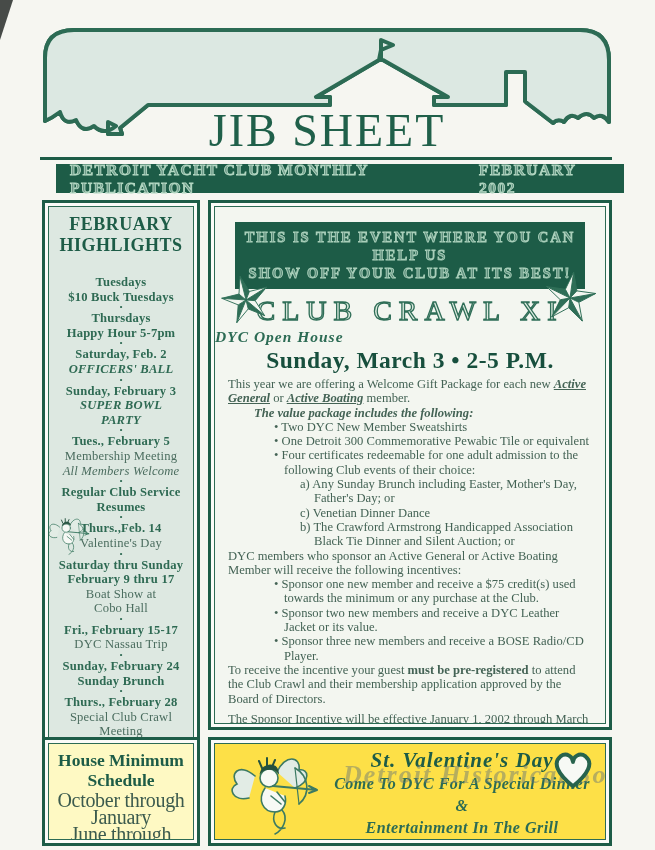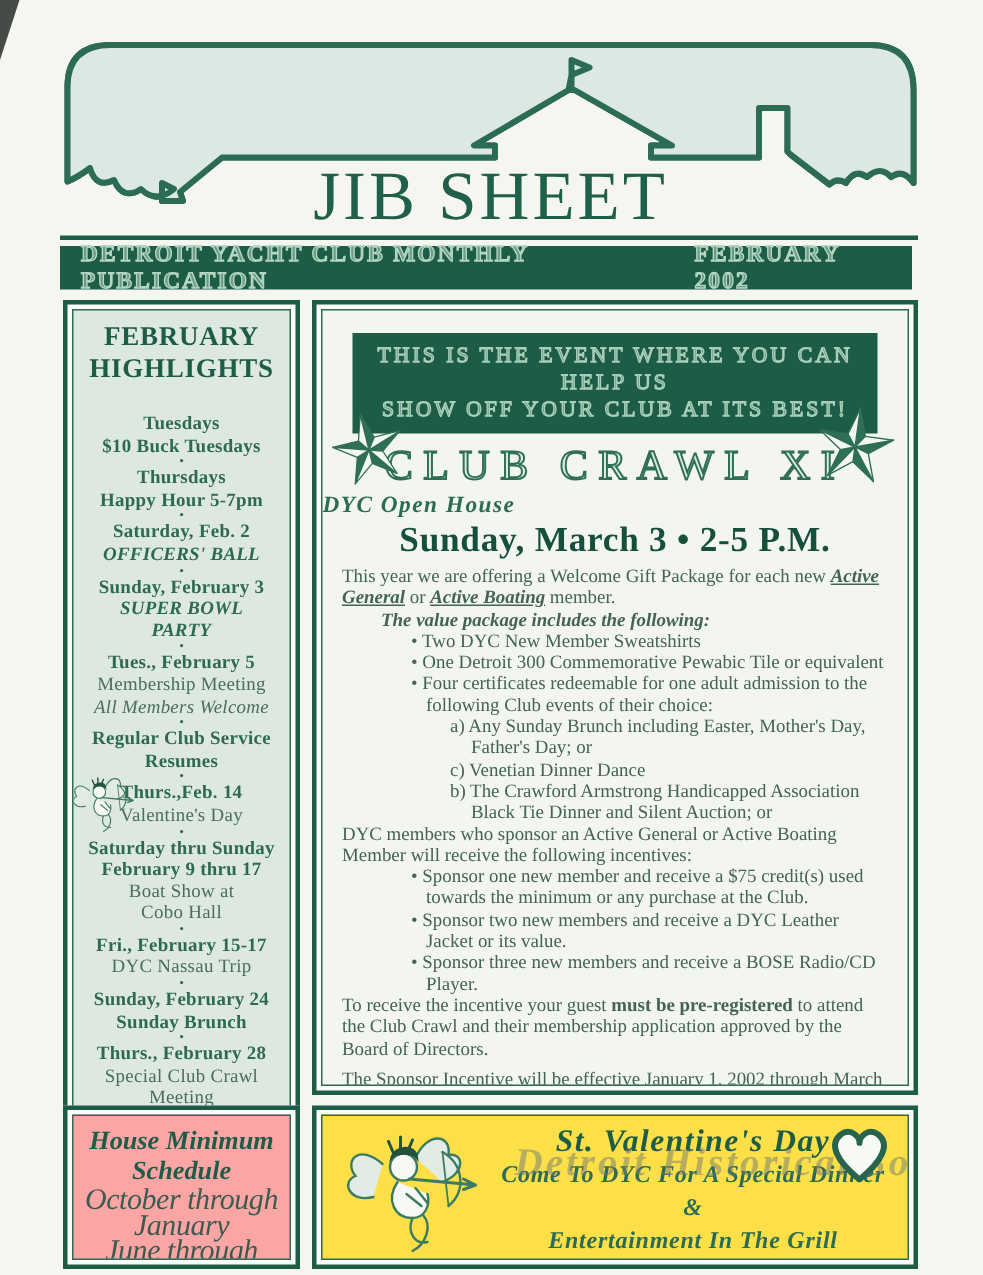--- a/index.html
+++ b/index.html
@@ -20,37 +20,37 @@
     border-right:13px solid transparent;
   }
   #masthead-art { left:42px; top:26px; width:570px; height:126px; }
   #jib-title {
     left:42px; top:104px; width:570px;
     text-align:center; font-size:46px; letter-spacing:2px;
     color:#20604a; font-weight:normal;
   }
   #top-rule { left:40px; top:157px; width:572px; height:3px; background:#1d5c47; }
   #pub-banner {
-    left:40px; top:164px; width:568px; height:29px;
+    left:56px; top:164px; width:568px; height:29px;
     background:#1d5c47; display:flex; align-items:center;
     justify-content:space-between; padding:0 12px 0 14px;
   }
   #pub-banner span {
     font-size:15.5px; font-weight:bold; letter-spacing:1.5px;
     color:rgba(222,240,229,.42);
     -webkit-text-stroke:.9px #b3d7c2;
   }
 
   
   .panel { position:absolute; border:3px solid #1d5c47; background:#fbfbf8; padding:3px; }
   .panel-inner { width:100%; height:100%; border:1px solid #2c6b54; overflow:hidden; position:relative; }
   #sidebar-panel  { left:42px;  top:200px; width:158px; height:628px; }
   #sidebar-panel .panel-inner  { background:#dde8e1; }
   #house-panel    { left:42px;  top:737px; width:158px; height:109px; }
-  #house-panel .panel-inner    { background:#fca5a5;font-style:italic; }
+  #house-panel .panel-inner    { background:#fef9c3; }
   #main-panel     { left:208px; top:200px; width:404px; height:530px; }
   #main-panel .panel-inner     { background:#f3f6f0; }
   #valentine-panel{ left:208px; top:737px; width:404px; height:109px; }
   #valentine-panel .panel-inner{ background:#fde047; }
 
   
   #sidebar-title {
     text-align:center; padding-top:7px; font-size:18px; line-height:21px;
     font-weight:bold; color:#1d5c47; letter-spacing:.5px; white-space:pre-line;
   }
@@ -70,21 +70,21 @@
     font-weight:bold; color:#1d5c47; white-space:pre-line;
   }
   #house-lines { margin-top:2px; text-align:center; }
   #house-lines .line { font-size:20px; line-height:17px; letter-spacing:-.3px; color:#3c5b4e; }
 
   
   #event-banner {
     margin:15px 20px 6px 20px; background:#1d5c47; padding:6px 4px 7px 4px; text-align:center;
   }
   #event-banner div {
-    font-size:14.5px; line-height:18px; font-weight:normal; letter-spacing:2px;
+    font-size:14.5px; line-height:18px; font-weight:bold; letter-spacing:2px;
     color:rgba(214,236,223,.35);
     -webkit-text-stroke:.9px #a9cfba;
   }
   #headline {
     text-align:center; margin-top:6px;
     font-size:28px; letter-spacing:7px;
     color:#dcebe0; -webkit-text-stroke:1.3px #2f6e57;
   }
   #subhead {
     text-align:left; font-size:15.5px; font-weight:bold; font-style:italic;

